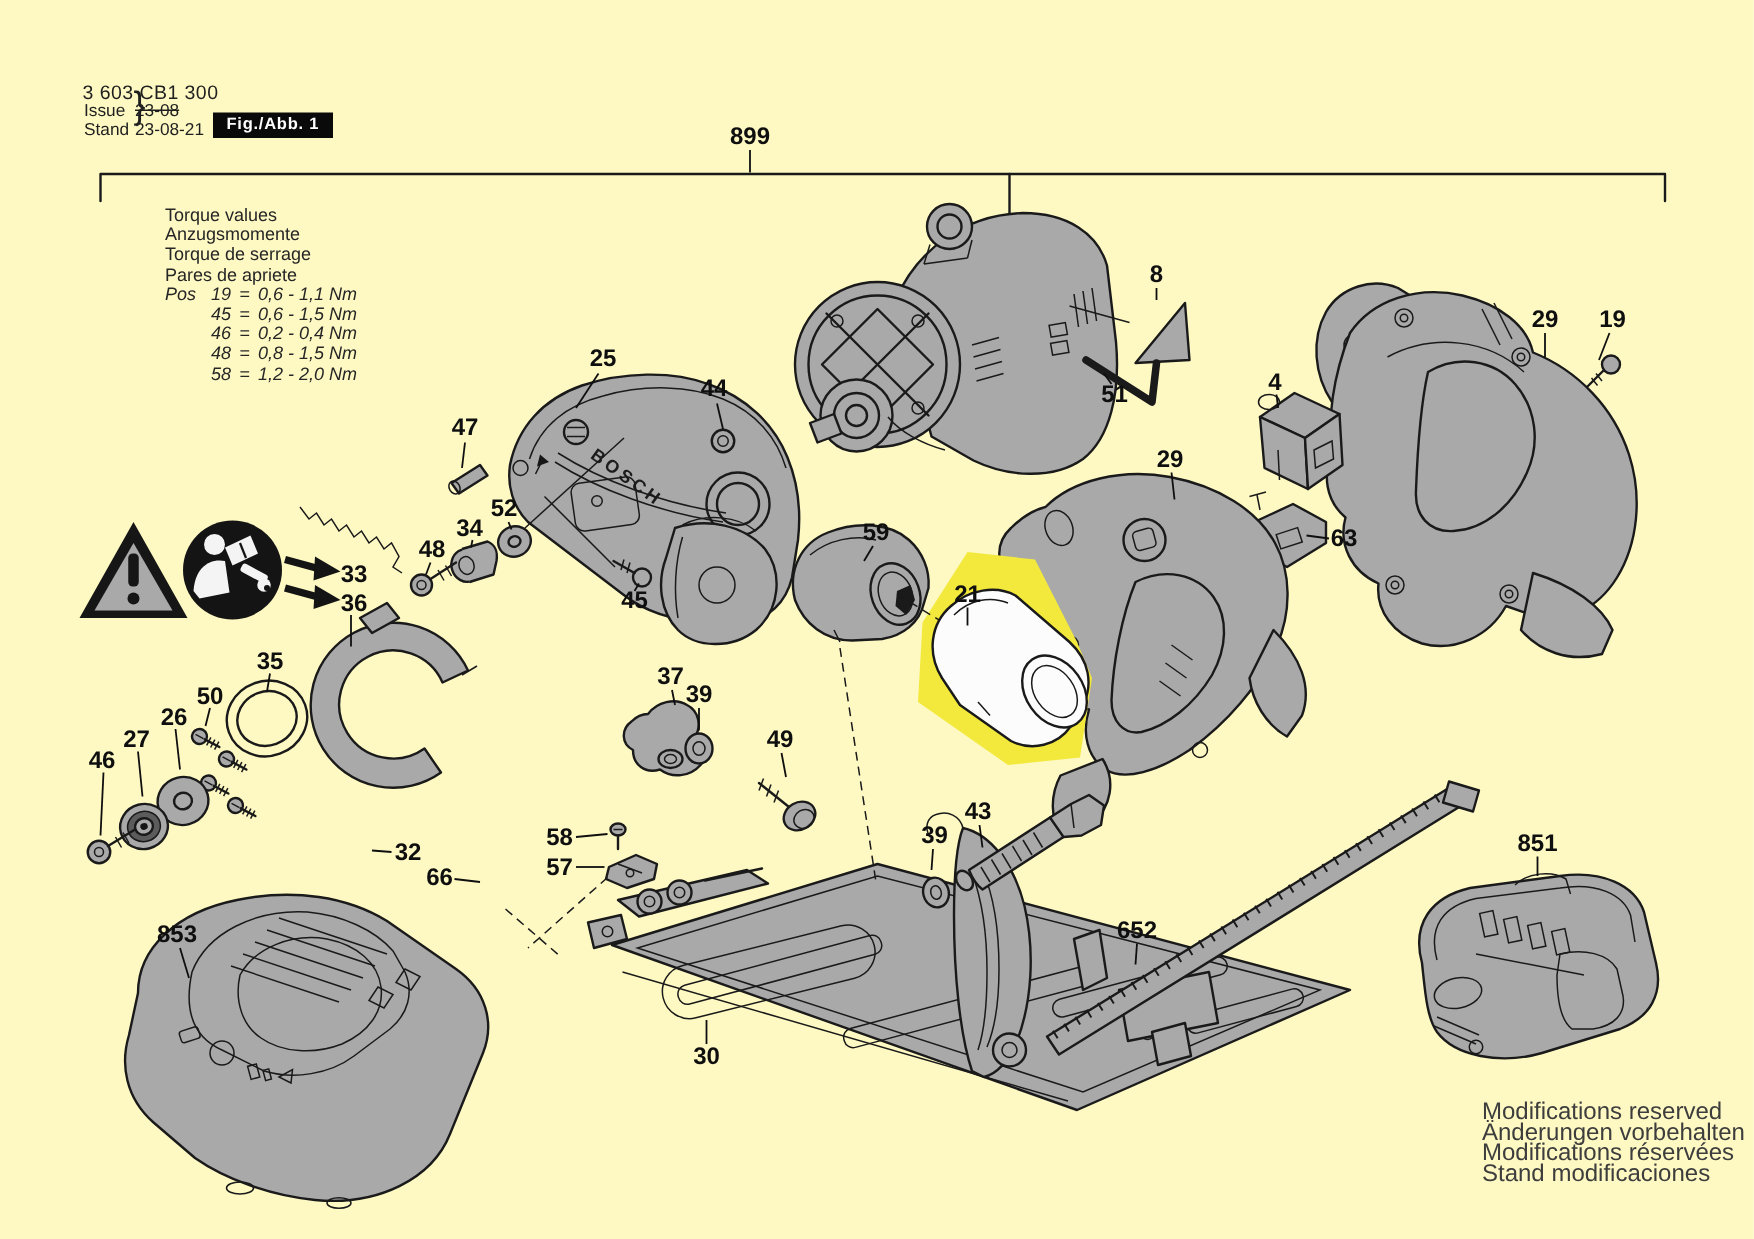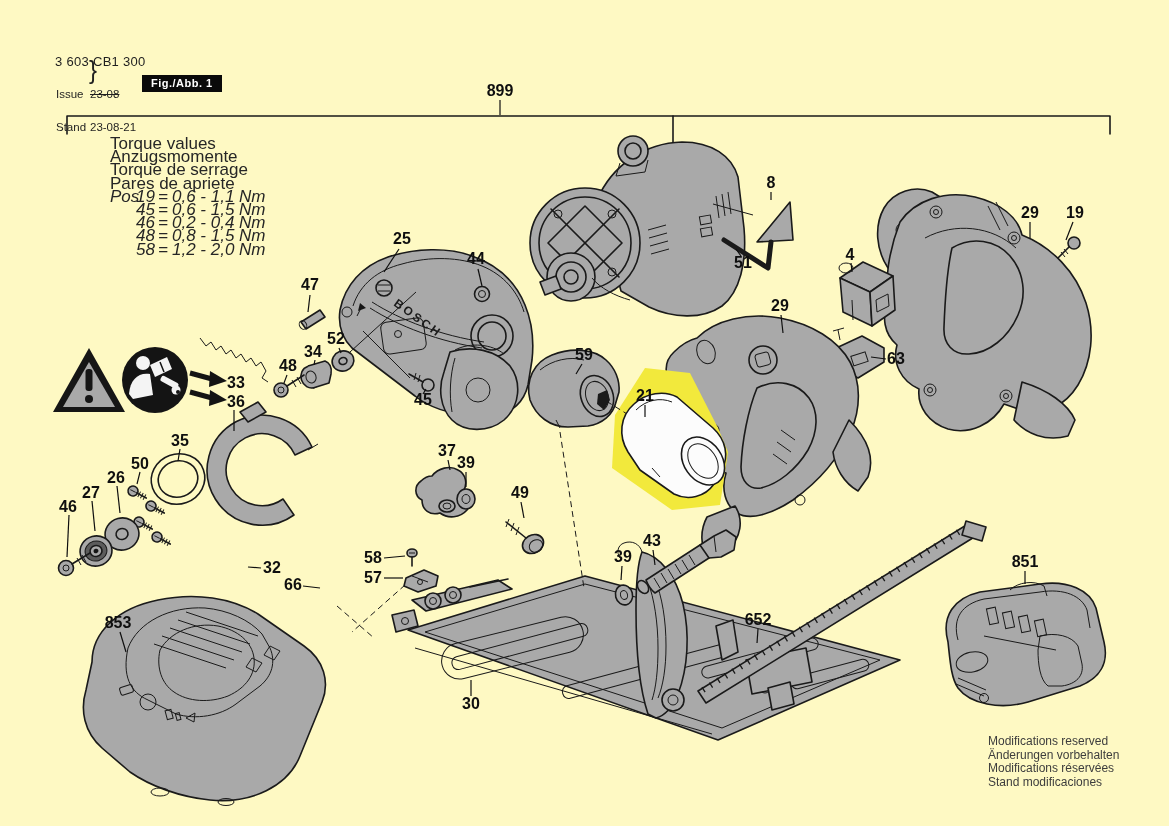--- a/index.html
+++ b/index.html
@@ -2,34 +2,34 @@
 <html><head>
 <meta charset="utf-8">
 <style>
   html,body{margin:0;padding:0;}
   .stage{position:relative;width:1169px;height:826px;background:#fef9c3;overflow:hidden;
          font-family:"Liberation Sans",sans-serif;color:#1f1f1f;}
   
   .doc-number{position:absolute;left:55px;top:54px;font-size:13px;letter-spacing:.3px;}
   .issue-stand{position:absolute;left:56px;top:68px;font-size:11.5px;line-height:12.5px;}
   .is-row{white-space:nowrap;}
-  .is-label{display:inline-block;width:34px;margin-top:20px;}
+  .is-label{display:inline-block;width:34px;}
   .is-val{display:inline-block;margin-left:0;}
   .struck{text-decoration:line-through;}
   .hd-brace{position:absolute;left:33px;top:-3px;font-size:24px;font-weight:400;transform:scaleY(1.05);}
   .fig-badge{position:absolute;left:142px;top:75px;background:#0a0a0a;color:#fff;
              font-size:11px;font-weight:bold;padding:2px 9px 3px 9px;letter-spacing:.5px;}
   
-  .torque{position:absolute;left:110px;top:137px;font-size:17px;line-height:13.2px;color:#262626;}
+  .torque{position:absolute;left:110px;top:137px;font-size:12px;line-height:13.2px;color:#262626;}
   .trow{white-space:nowrap;font-style:italic;}
   .tpos-prefix{display:inline-block;width:26px;}
   .tpos{display:inline-block;width:18px;text-align:right;}
   .teq{display:inline-block;width:18px;text-align:center;}
   
-  .footer{position:absolute;left:988px;top:735px;font-size:12px;line-height:13.5px;color:#3d3d3d;}
+  .footer{position:absolute;left:988px;top:735px;font-size:16px;line-height:13.5px;color:#3d3d3d;}
   
   svg.diagram{position:absolute;left:0;top:0;}
   .ln{fill:none;stroke:#1a1a1a;stroke-width:1.6;stroke-linejoin:round;stroke-linecap:round;}
   .lnf{fill:#a9a9a9;stroke:#1a1a1a;stroke-width:1.6;stroke-linejoin:round;}
   .lnw{fill:#fcfcfc;stroke:#1a1a1a;stroke-width:1.6;stroke-linejoin:round;}
   .thin{fill:none;stroke:#1a1a1a;stroke-width:1;}
   .dash{fill:none;stroke:#1a1a1a;stroke-width:1;stroke-dasharray:6 4;}
   .blk{fill:#161616;stroke:none;}
   .wht{fill:#f4f4f4;stroke:none;}
   .plabel{font-family:"Liberation Sans",sans-serif;font-size:16px;font-weight:bold;fill:#0f0f0f;

